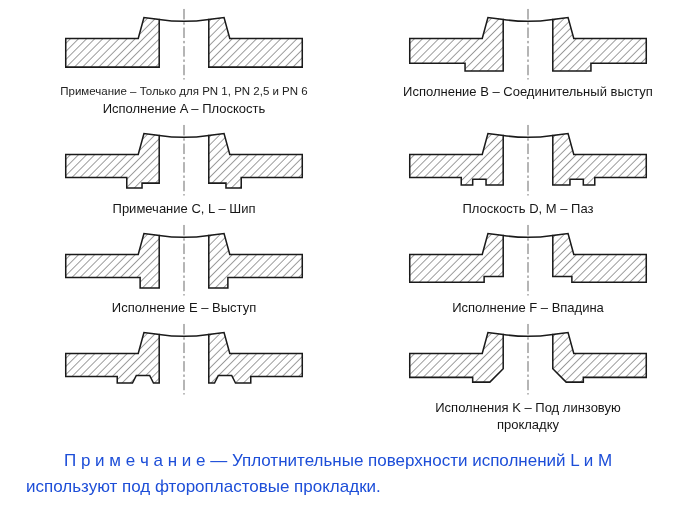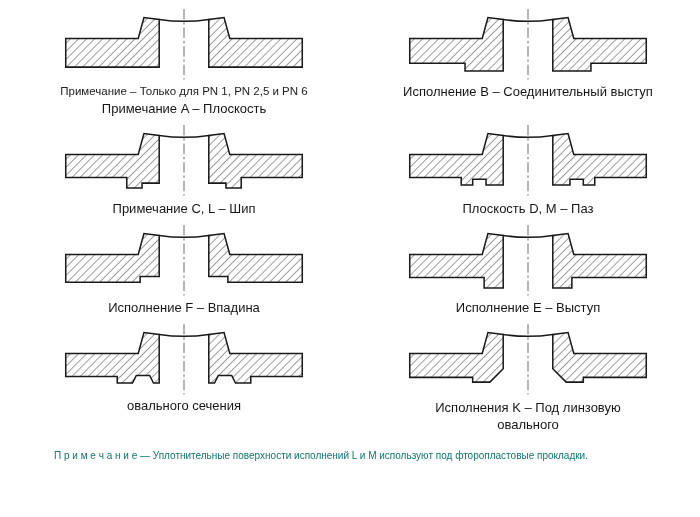--- a/index.html
+++ b/index.html
@@ -32,25 +32,25 @@
   .caption {
     font-size: 13px;
     margin-top: 4px;
     text-align: center;
     color: #161616;
     white-space: nowrap;
   }
   .caption2 { margin-top: 2px; }
 
   .footnote {
-    margin: 16px 26px 0 16px;
-    font-size: 10px;
+    margin: 16px 26px 0 26px;
+    font-size: 17px;
     line-height: 1.55;
     text-indent: 38px;
-    color: #0f766e;
+    color: #1d4ed8;
     max-width: 648px;
   }
 </style>
 </head>
 <body>
 
 <svg width="0" height="0" style="position:absolute" aria-hidden="true">
   <defs>
     <pattern id="hatch" patternUnits="userSpaceOnUse" width="6" height="6" patternTransform="rotate(45)">
       <line x1="0" y1="0" x2="0" y2="6" stroke="#3a3a3a" stroke-width="1.05"></line>
@@ -61,21 +61,21 @@
 <div class="grid">
 
   <figure class="cell">
     <svg class="fig-svg" viewBox="0 0 260 76">
       <path class="half" d="M6,32 L82,32 L88,10 L104,12 L104,62 L6,62 Z"></path>
       <path class="half" d="M254,32 L178,32 L172,10 L156,12 L156,62 L254,62 Z"></path>
       <path class="topline" d="M104,12 Q130,16 156,12"></path>
       <line class="cline" x1="130" y1="1" x2="130" y2="75"></line>
     </svg>
     <div class="fig-note">Примечание – Только для PN 1, PN 2,5 и PN 6</div>
-    <figcaption class="caption">Примечание A – Плоскость</figcaption>
+    <figcaption class="caption">Исполнение A – Плоскость</figcaption>
   </figure>
 
   <figure class="cell">
     <svg class="fig-svg" viewBox="0 0 260 76">
       <path class="half" d="M6,32 L82,32 L88,10 L104,12 L104,66 L64,66 L64,58 L6,58 Z"></path>
       <path class="half" d="M254,32 L178,32 L172,10 L156,12 L156,66 L196,66 L196,58 L254,58 Z"></path>
       <path class="topline" d="M104,12 Q130,16 156,12"></path>
       <line class="cline" x1="130" y1="1" x2="130" y2="75"></line>
     </svg>
     <figcaption class="caption">Исполнение B – Соединительный выступ</figcaption>
@@ -96,57 +96,56 @@
       <path class="half" d="M6,32 L82,32 L88,10 L104,12 L104,64 L86,64 L86,58 L72,58 L72,64 L60,64 L60,56 L6,56 Z"></path>
       <path class="half" d="M254,32 L178,32 L172,10 L156,12 L156,64 L174,64 L174,58 L188,58 L188,64 L200,64 L200,56 L254,56 Z"></path>
       <path class="topline" d="M104,12 Q130,16 156,12"></path>
       <line class="cline" x1="130" y1="1" x2="130" y2="75"></line>
     </svg>
     <figcaption class="caption">Плоскость D, M – Паз</figcaption>
   </figure>
 
   <figure class="cell">
     <svg class="fig-svg" viewBox="0 0 260 76">
+      <path class="half" d="M6,32 L82,32 L88,10 L104,12 L104,67 L84,67 L84,56 L6,56 Z"></path>
+      <path class="half" d="M254,32 L178,32 L172,10 L156,12 L156,67 L176,67 L176,56 L254,56 Z"></path>
+      <path class="topline" d="M104,12 Q130,16 156,12"></path>
+      <line class="cline" x1="130" y1="1" x2="130" y2="75"></line>
+    </svg>
+    <figcaption class="caption">Исполнение E – Выступ</figcaption>
+  </figure>
+
+  <figure class="cell">
+    <svg class="fig-svg" viewBox="0 0 260 76">
       <path class="half" d="M6,32 L82,32 L88,10 L104,12 L104,55 L84,55 L84,61 L6,61 Z"></path>
       <path class="half" d="M254,32 L178,32 L172,10 L156,12 L156,55 L176,55 L176,61 L254,61 Z"></path>
       <path class="topline" d="M104,12 Q130,16 156,12"></path>
       <line class="cline" x1="130" y1="1" x2="130" y2="75"></line>
     </svg>
     <figcaption class="caption">Исполнение F – Впадина</figcaption>
   </figure>
 
   <figure class="cell">
     <svg class="fig-svg" viewBox="0 0 260 76">
-      <path class="half" d="M6,32 L82,32 L88,10 L104,12 L104,67 L84,67 L84,56 L6,56 Z"></path>
-      <path class="half" d="M254,32 L178,32 L172,10 L156,12 L156,67 L176,67 L176,56 L254,56 Z"></path>
-      <path class="topline" d="M104,12 Q130,16 156,12"></path>
-      <line class="cline" x1="130" y1="1" x2="130" y2="75"></line>
-    </svg>
-    <figcaption class="caption">Исполнение E – Выступ</figcaption>
-  </figure>
-
-  <figure class="cell">
-    <svg class="fig-svg" viewBox="0 0 260 76">
       <path class="half" d="M6,32 L82,32 L88,10 L104,12 L104,63 L98,63 L94,55 L80,55 L76,63 L60,63 L60,56 L6,56 Z"></path>
       <path class="half" d="M254,32 L178,32 L172,10 L156,12 L156,63 L162,63 L166,55 L180,55 L184,63 L200,63 L200,56 L254,56 Z"></path>
       <path class="topline" d="M104,12 Q130,16 156,12"></path>
       <line class="cline" x1="130" y1="1" x2="130" y2="75"></line>
     </svg>
-    <figcaption class="caption caption2">овального сечения</figcaption>
   </figure>
 
   <figure class="cell">
     <svg class="fig-svg" viewBox="0 0 260 76">
       <path class="half" d="M6,32 L82,32 L88,10 L104,12 L104,48 L90,62 L72,62 L72,57 L6,57 Z"></path>
       <path class="half" d="M254,32 L178,32 L172,10 L156,12 L156,48 L170,62 L188,62 L188,57 L254,57 Z"></path>
       <path class="topline" d="M104,12 Q130,16 156,12"></path>
       <line class="cline" x1="130" y1="1" x2="130" y2="75"></line>
     </svg>
     <figcaption class="caption">Исполнения K – Под линзовую</figcaption>
-    <figcaption class="caption caption2">овального</figcaption>
+    <figcaption class="caption caption2">прокладку</figcaption>
   </figure>
 
 </div>
 
 <p class="footnote">
   <span>П р и м е ч а н и е</span>
   <span>— Уплотнительные поверхности исполнений L и M используют под фторопластовые прокладки.</span>
 </p>
 
 </body></html>

